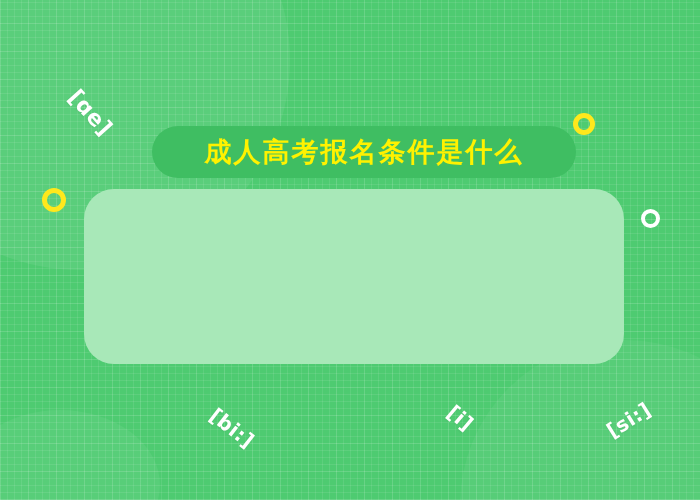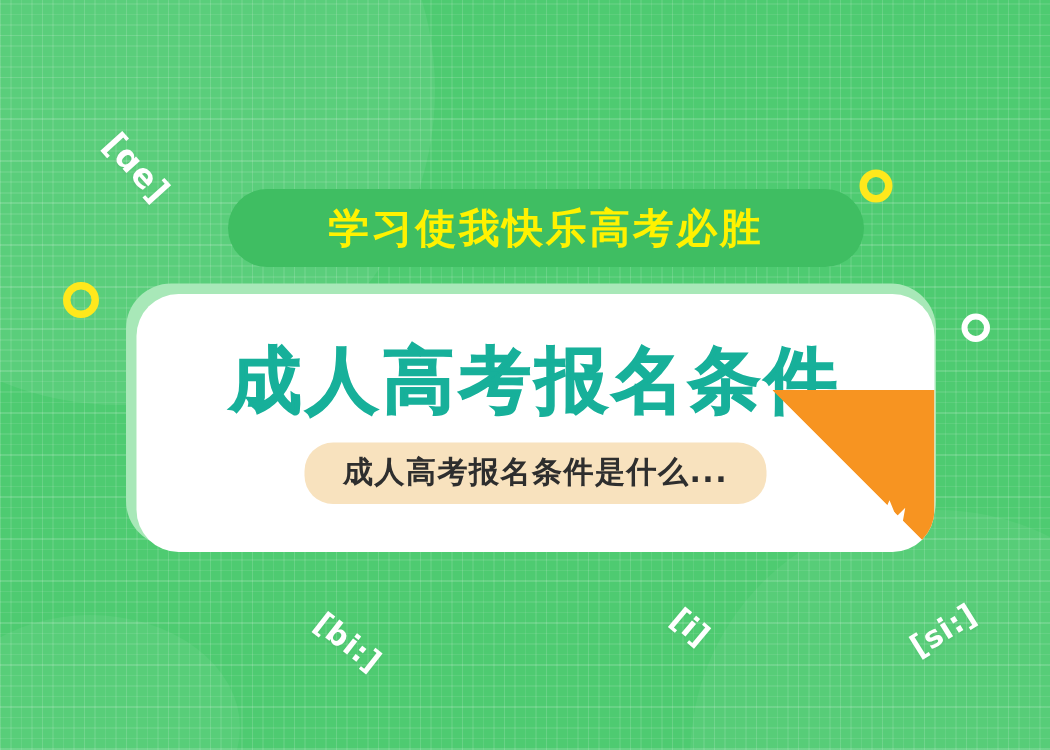--- a/index.html
+++ b/index.html
@@ -164,34 +164,19 @@
   <div class="phonetic ph-ae">[ɑe]</div>
   <div class="phonetic ph-bi">[bi:]</div>
   <div class="phonetic ph-i">[i]</div>
   <div class="phonetic ph-si">[si:]</div>
 
   <div class="ring ring-y1"></div>
   <div class="ring ring-y2"></div>
   <div class="ring ring-w1"></div>
 
   <div class="banner">
-    <span class="banner-text">学习使我快乐高考必胜</span>
+    <span class="banner-text">成人高考报名条件是什么</span>
   </div>
 
   <div class="card-shadow"></div>
 
-  <div class="card">
-
-    <div class="card-title">成人高考报名条件</div>
-
-    <div class="sub-pill">
-      <span class="sub-pill-text">成人高考报名条件是什么...</span>
-    </div>
-
-    <div class="corner-wedge"></div>
-
-    <svg class="crown-icon" viewBox="0 0 34 26">
-      <path d="M2.5 9.5 L8.5 15.5 L13 4.5 L17 13.5 L21 4.5 L25.5 15.5 L31.5 9.5 L29 23.5 L5 23.5 Z" fill="#FFFFFF"></path>
-    </svg>
-
-  </div>
 
 </div>
 
 </body></html>

